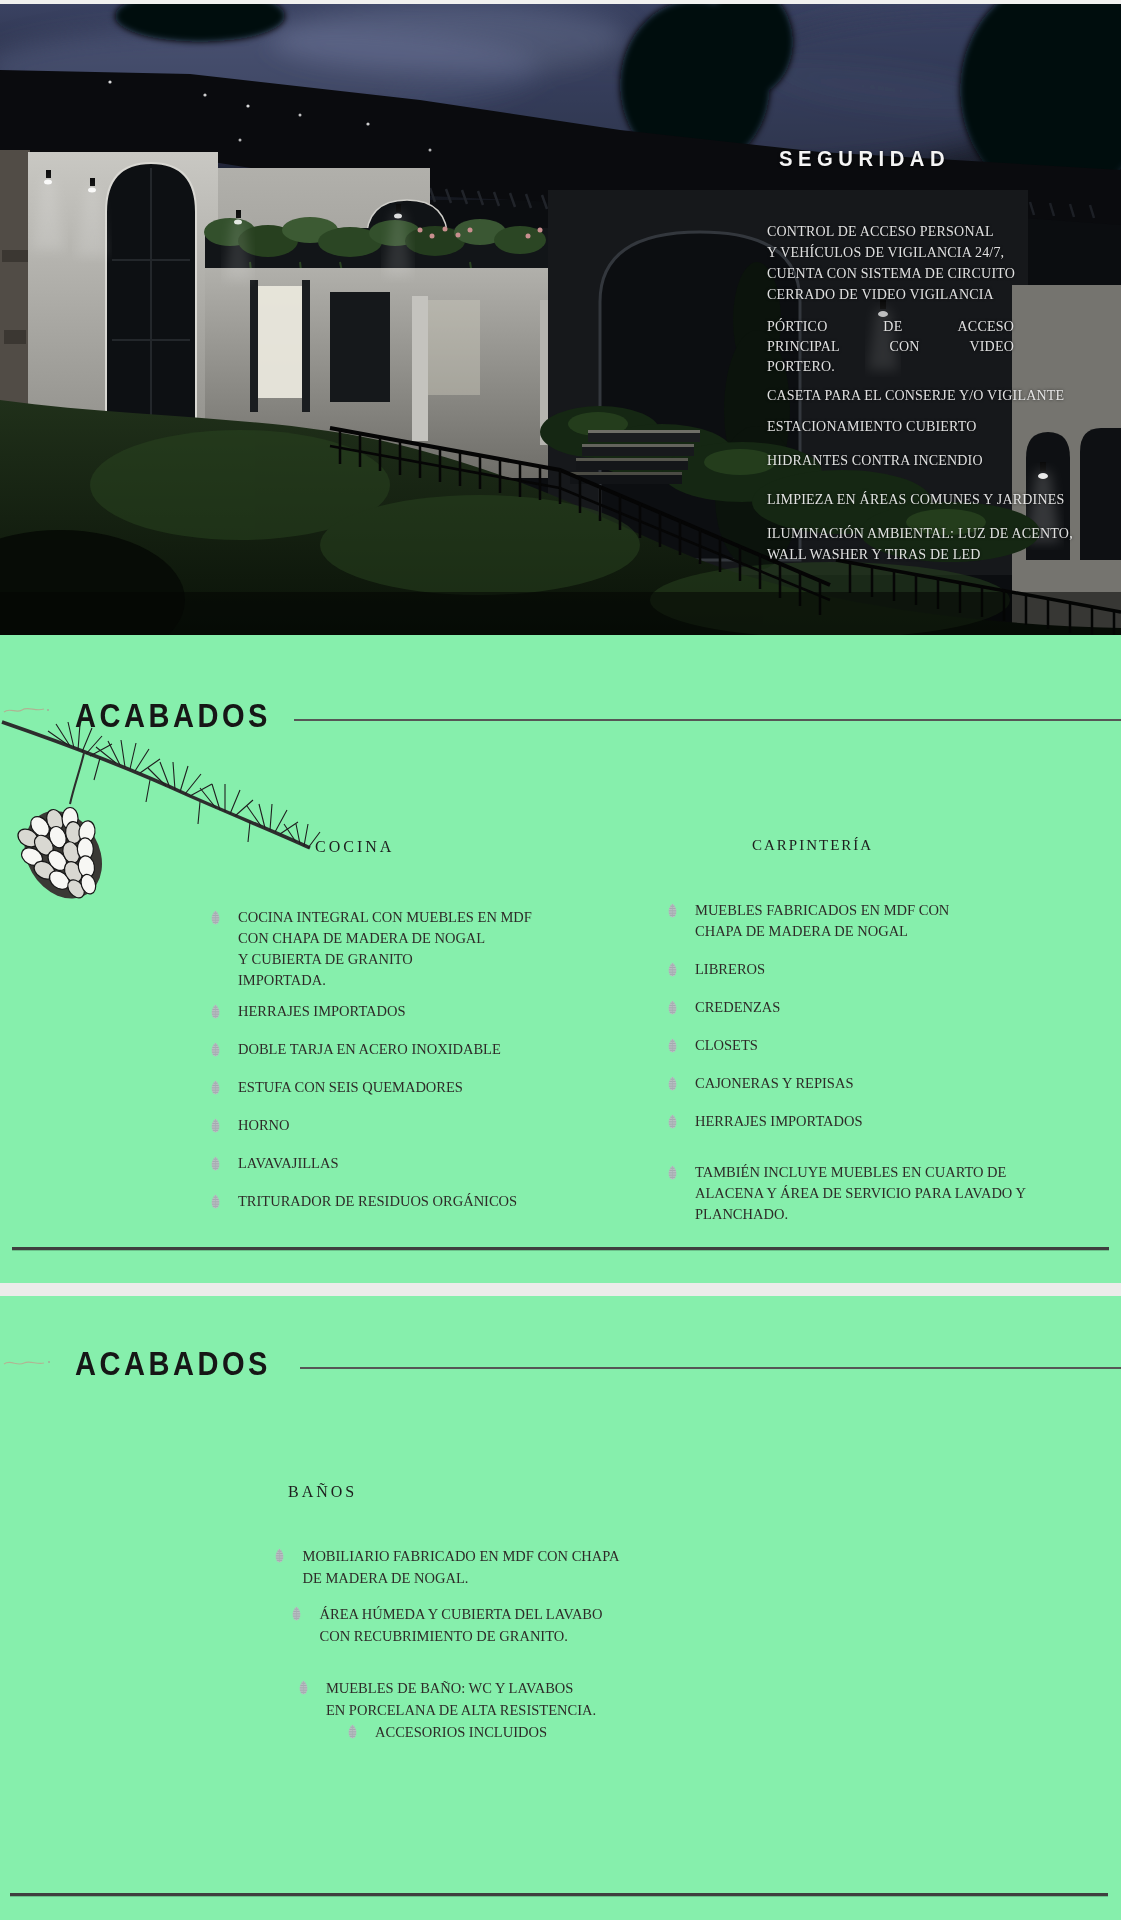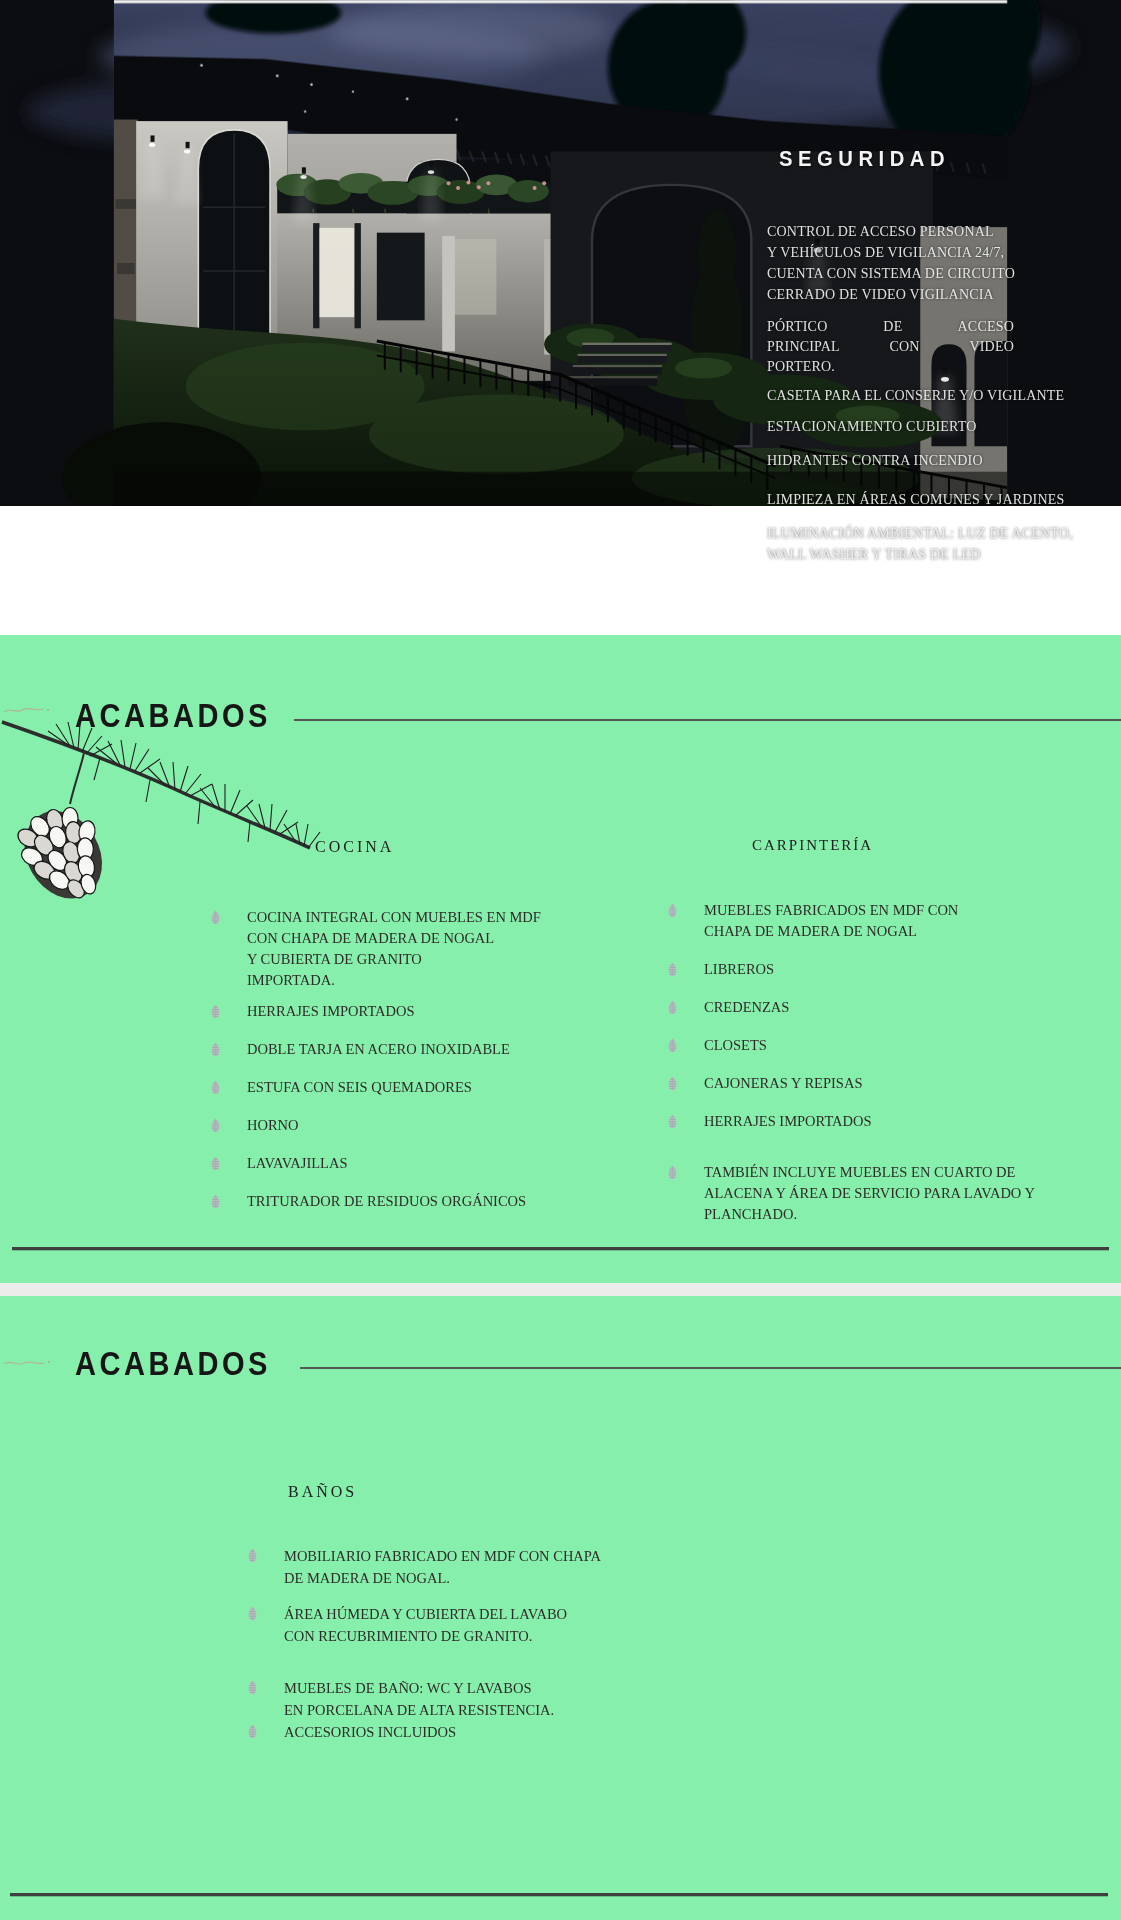--- a/index.html
+++ b/index.html
@@ -1,19 +1,19 @@
 <!DOCTYPE html>
 <html><head>
 <meta charset="utf-8">
 <style>
   html,body{margin:0;padding:0;background:#ffffff;}
   #page{position:relative;width:1121px;height:1920px;background:#ffffff;overflow:hidden;
         font-family:"Liberation Serif",serif;}
   
-  .hero{position:absolute;left:0;top:0;width:1121px;height:506px;background:#0b0d10;}
+  .hero{position:absolute;left:0;top:0;width:1121px;height:635px;background:#0b0d10;}
   .hero svg.scene{position:absolute;left:0;top:0;width:100%;height:100%;display:block;}
   .hero-title{position:absolute;left:779px;top:146px;color:#f4f4f4;
       font-family:"Liberation Sans",sans-serif;font-weight:700;font-size:22px;
       letter-spacing:6px;transform:scaleX(.92);transform-origin:left;
       text-shadow:0 1px 3px rgba(0,0,0,.7);white-space:nowrap;}
   .sec-list{position:absolute;left:767px;top:221px;width:345px;color:rgba(240,240,240,.93);
       font-size:14px;letter-spacing:.2px;text-shadow:0 0 3px rgba(0,0,0,.65);}
   .sec-item{margin:0 0 12px 0;line-height:21px;}
   .sec-item .ln{white-space:nowrap;}
   .sec-item.mb7{margin-bottom:8px}.sec-item.mb9{margin-bottom:10px}
@@ -27,26 +27,26 @@
   #sec2{top:1296px;height:624px;}
   .acabados{position:absolute;color:#161616;font-family:"Liberation Sans",sans-serif;
       font-weight:700;font-size:33px;letter-spacing:4px;transform:scaleX(.88);
       transform-origin:left;white-space:nowrap;}
   .hrule{position:absolute;height:2px;background:#565656;}
   .thickline{position:absolute;height:3px;background:#3f3f3f;box-shadow:0 1px 0 rgba(0,0,0,.2);}
   .grayband{position:absolute;left:0;top:1283px;width:1121px;height:13px;background:#ececea;}
   .scribble{position:absolute;opacity:.85;}
   .colhead{position:absolute;color:#1d1d1d;font-size:16px;letter-spacing:3px;white-space:nowrap;}
   .blist{position:absolute;color:#2e2b28;font-size:14.5px;}
-  .bitem{display:flex;align-items:flex-start;margin-bottom:17px;line-height:21px;gap:9px;}
+  .bitem{display:flex;align-items:flex-start;margin-bottom:17px;line-height:21px;}
   .bitem .pc{flex:0 0 auto;width:11px;height:15px;margin-top:3px;margin-right:17px;}
   .bitem .txt .ln{white-space:nowrap;}
   .bitem.mb6{}.bitem.mb10{margin-bottom:10px}
   .bitem.mb14{margin-bottom:14px}.bitem.mb16{margin-bottom:0}.bitem.mb30{margin-bottom:30px}
-  .banos .bitem{line-height:22px;}
+  .banos .bitem{line-height:22px;justify-content:center;}
   .branch{position:absolute;left:0;top:85px;width:322px;height:202px;}
 </style>
 </head>
 <body>
 
 <svg width="0" height="0" style="position:absolute" aria-hidden="true">
   <defs>
     <symbol id="pc-ico" viewBox="0 0 10 14">
       <path d="M5 .5 C6.9 2.2 8.6 4.8 8.6 8 C8.6 11.1 7 13.5 5 13.5 C3 13.5 1.4 11.1 1.4 8 C1.4 4.8 3.1 2.2 5 .5 Z" fill="#b9bfc3"></path>
       <path d="M3.1 3 L6.9 3 M2.1 5.1 L7.9 5.1 M1.6 7.3 L8.4 7.3 M1.7 9.5 L8.3 9.5 M2.5 11.5 L7.5 11.5" stroke="#99a1a7" stroke-width=".7"></path>

